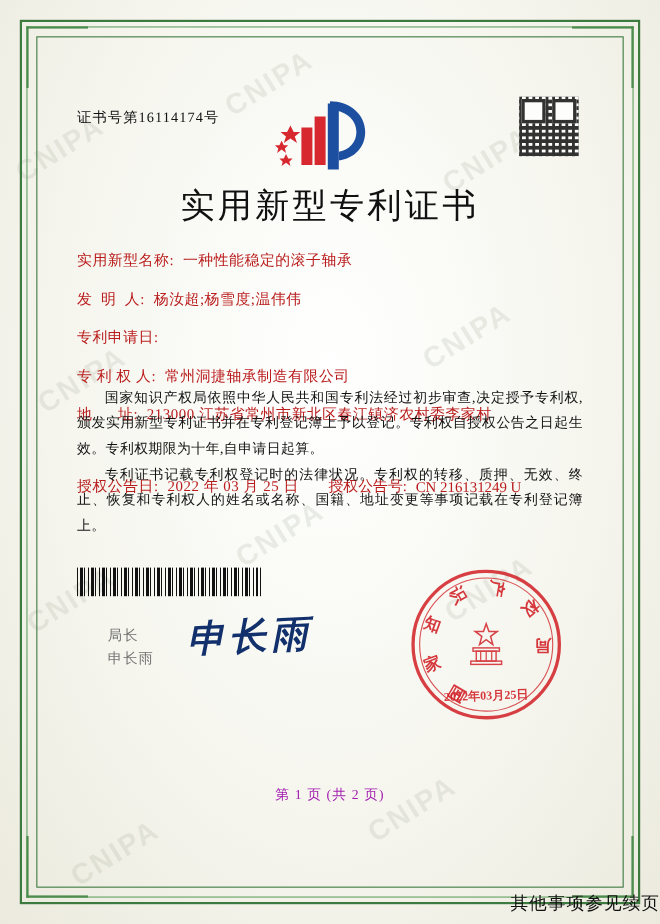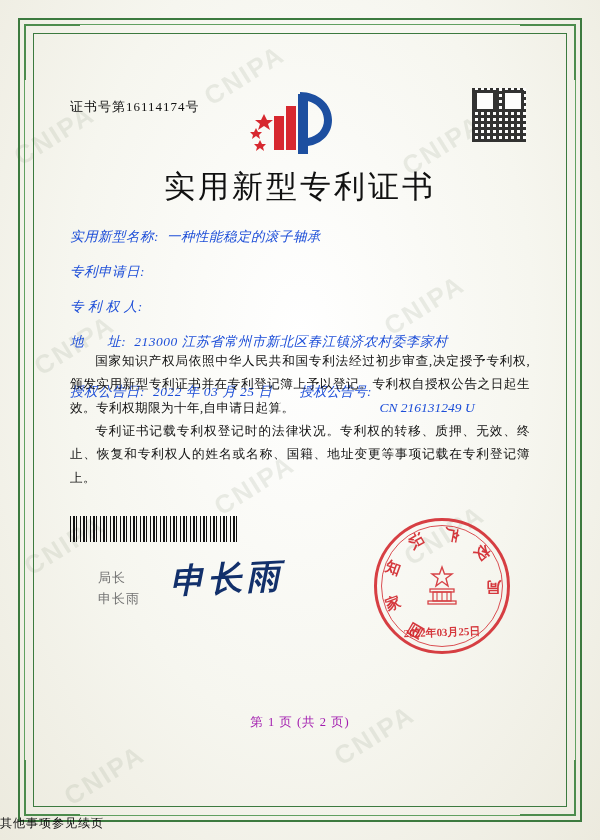--- a/index.html
+++ b/index.html
@@ -145,25 +145,24 @@
   }
 
   .fields {
     position: absolute;
     top: 180px;
     left: 22px;
     right: 22px;
   }
   .frow {
     display: flex;
-    align-items: center;
+    align-items: flex-end;
     margin-bottom: 17px;
     font-size: 13.5px;
-    color: #1d4ed8;
-    font-style: italic;
+    color: #b91c1c;
   }
   .flabel {
     flex: 0 0 auto;
     white-space: pre;
     letter-spacing: 0.5px;
   }
   .fvalue {
     flex: 1 1 auto;
     letter-spacing: 0.5px;
   }
@@ -283,23 +282,23 @@
     text-align: center;
     top: 666px;
     font-size: 12.5px;
     color: #a21caf;
     letter-spacing: 1px;
   }
 
   .footer-note {
     position: absolute;
     width: 100%;
-    text-align: left;
+    text-align: right;
     bottom: 8px;
-    font-size: 12px;
+    font-size: 16px;
     color: #111;
     letter-spacing: 1px;
   }
 </style>
 </head>
 <body>
 
 <div class="page">
   <div class="paper-tint"></div>
 
@@ -341,24 +340,29 @@
     <div class="qr"></div>
 
     <div class="title">实用新型专利证书</div>
 
     <div class="fields">
       <div class="frow">
         <span class="flabel">实用新型名称:</span>
         <span class="fvalue" style="margin-left:8px;">一种性能稳定的滚子轴承</span>
       </div>
       <div class="frow">
+        <span class="flabel">发  明  人:</span>
+        <span class="fvalue" style="margin-left:8px;">杨汝超;杨雪度;温伟伟</span>
+      </div>
+      <div class="frow">
         <span class="flabel">专利申请日:</span>
       </div>
       <div class="frow">
         <span class="flabel">专 利 权 人:</span>
+        <span class="fvalue" style="margin-left:8px;">常州洞捷轴承制造有限公司</span>
       </div>
       <div class="frow">
         <span class="flabel">地      址:</span>
         <span class="fvalue" style="margin-left:8px;">213000 江苏省常州市新北区春江镇济农村委李家村</span>
       </div>
       <div class="frow two">
         <span class="flabel">授权公告日:</span>
         <span class="fvalue" style="margin-left:8px;">2022 年 03 月 25 日</span>
         <span class="flabel2">授权公告号:</span>
         <span class="fvalue2" style="margin-left:8px;margin-top:32px;">CN 216131249 U</span>

